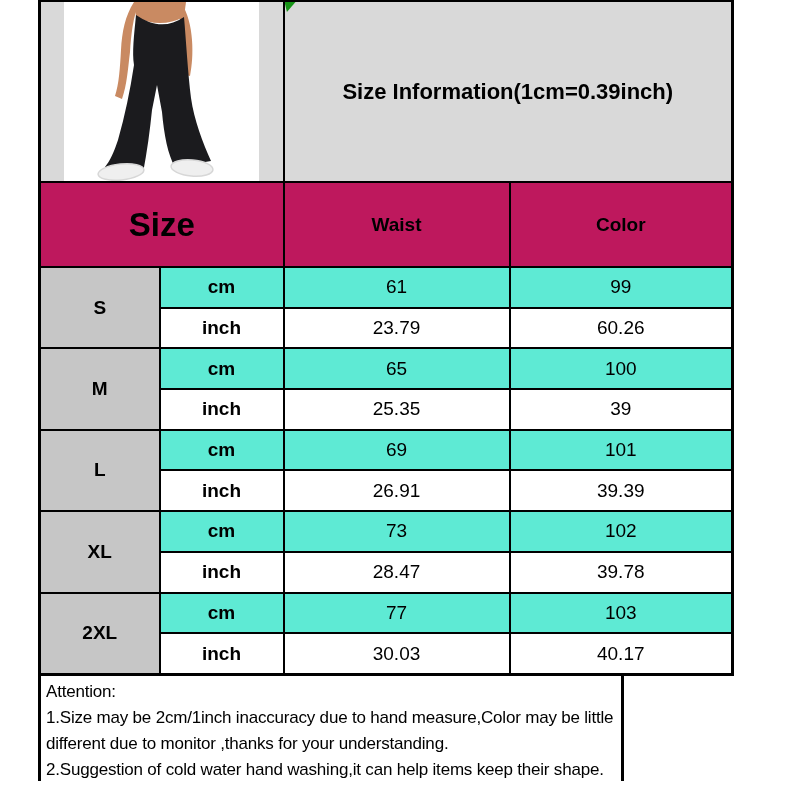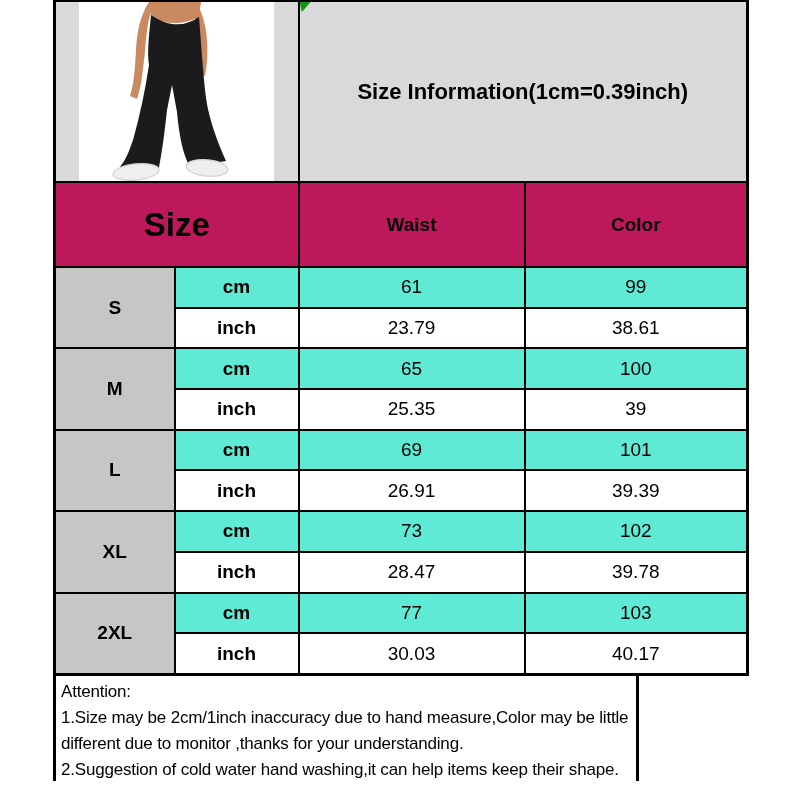--- a/index.html
+++ b/index.html
@@ -7,21 +7,21 @@
     padding: 0;
     width: 800px;
     height: 800px;
     background: #ffffff;
     overflow: hidden;
     font-family: "Liberation Sans", sans-serif;
     color: #000;
   }
   .sheet {
     position: absolute;
-    left: 53px;
+    left: 38px;
     top: 0;
     width: 693px;
   }
   table.size-table {
     border-collapse: collapse;
     table-layout: fixed;
     width: 693px;
     border: 3px solid #000;
     border-top: 1px solid #000;
   }
@@ -134,21 +134,21 @@
 
       <tr class="data-row row-cm">
         <td rowspan="2" class="size-label-cell">S</td>
         <td class="unit-cell">cm</td>
         <td class="val-cell">61</td>
         <td class="val-cell">99</td>
       </tr>
       <tr class="data-row row-inch">
         <td class="unit-cell">inch</td>
         <td class="val-cell">23.79</td>
-        <td class="val-cell">38.61</td>
+        <td class="val-cell">60.26</td>
       </tr>
 
       <tr class="data-row row-cm">
         <td rowspan="2" class="size-label-cell">M</td>
         <td class="unit-cell">cm</td>
         <td class="val-cell">65</td>
         <td class="val-cell">100</td>
       </tr>
       <tr class="data-row row-inch">
         <td class="unit-cell">inch</td>

